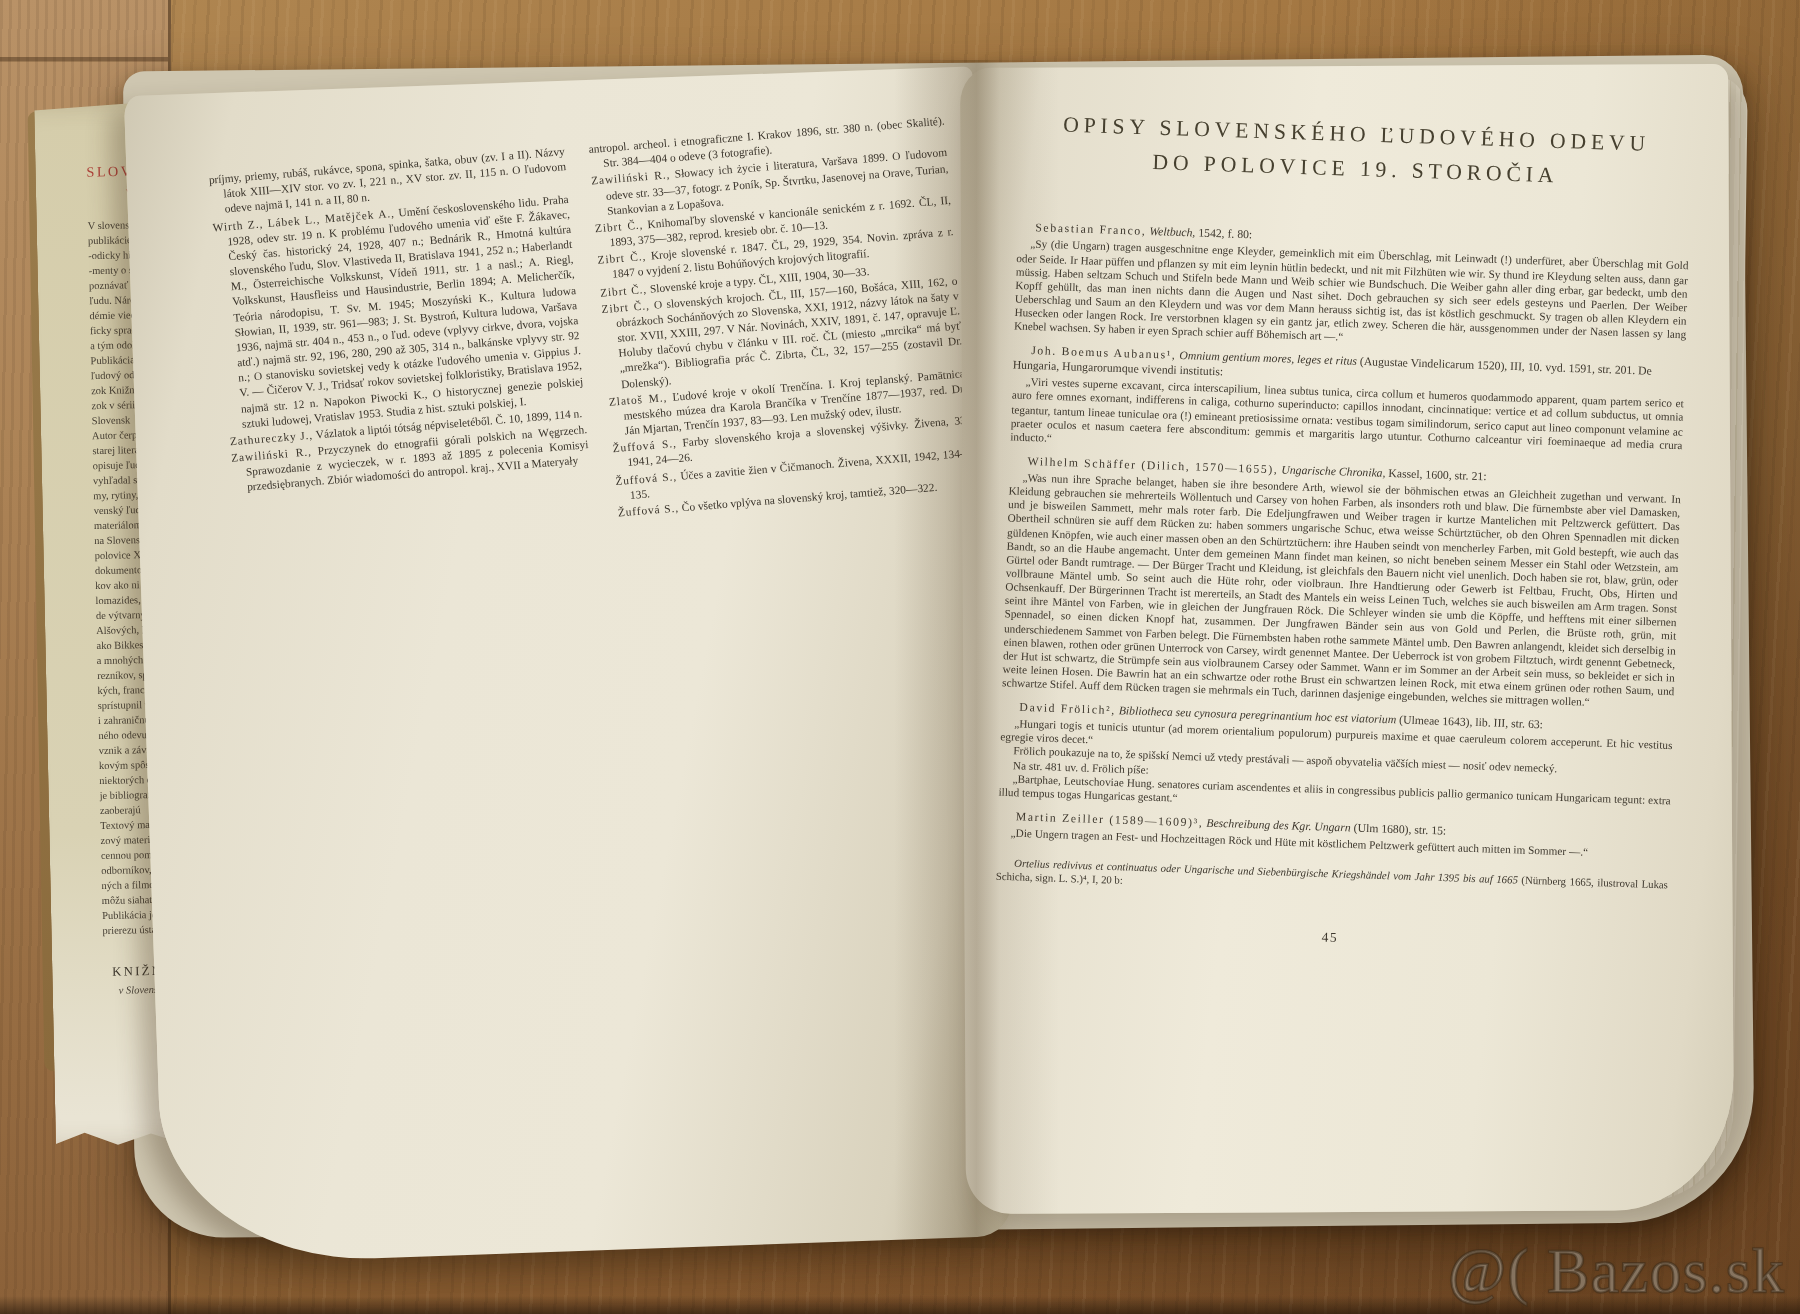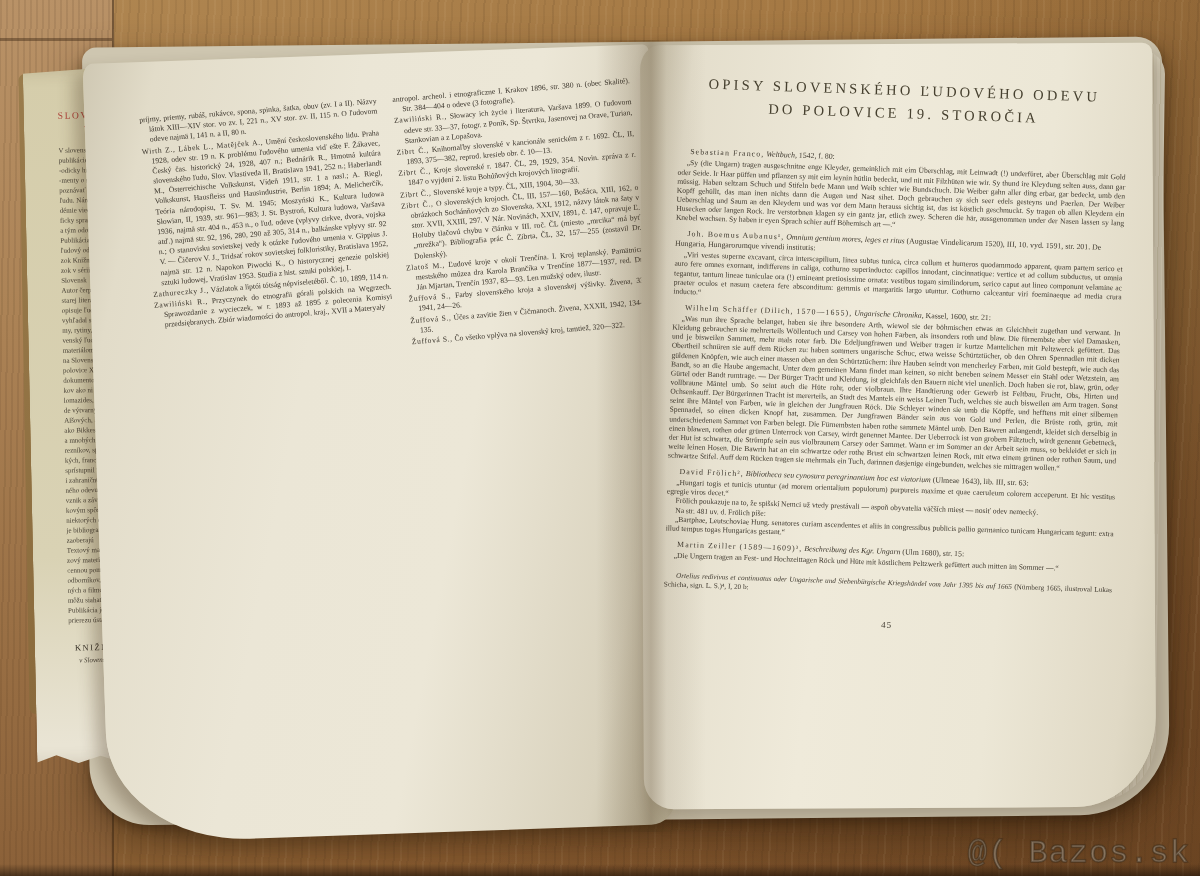--- a/index.html
+++ b/index.html
@@ -86,21 +86,21 @@
   .footnote{font-size:7.2px;line-height:1.3;text-align:justify;margin:12px 0 0;text-indent:12px;}
   .footnote .src-title{font-style:italic;}
   .page-number{text-align:center;font-size:9px;letter-spacing:1px;margin-top:22px;}
 
   .gutter{position:absolute;left:596px;top:40px;width:110px;height:792px;pointer-events:none;
     background:linear-gradient(90deg, rgba(70,50,22,0) 0%, rgba(70,50,22,.20) 38%,
       rgba(70,50,22,.30) 50%, rgba(70,50,22,.10) 64%, rgba(70,50,22,0) 100%);}
 
   
   .watermark{position:absolute;right:10px;bottom:4px;
-    font-family:Liberation Mono, monospace;font-size:32px;letter-spacing:1px;
+    font-family:Liberation Serif, serif;font-size:42px;letter-spacing:1px;
     color:rgba(178,172,160,.50);-webkit-text-stroke:1.5px rgba(62,46,28,.55);
     text-shadow:0 0 2px rgba(62,46,28,.35);}
 </style>
 </head>
 <body>
 
 <div class="scene">
 
   <div class="wood">
     <div class="plank-left"></div>

